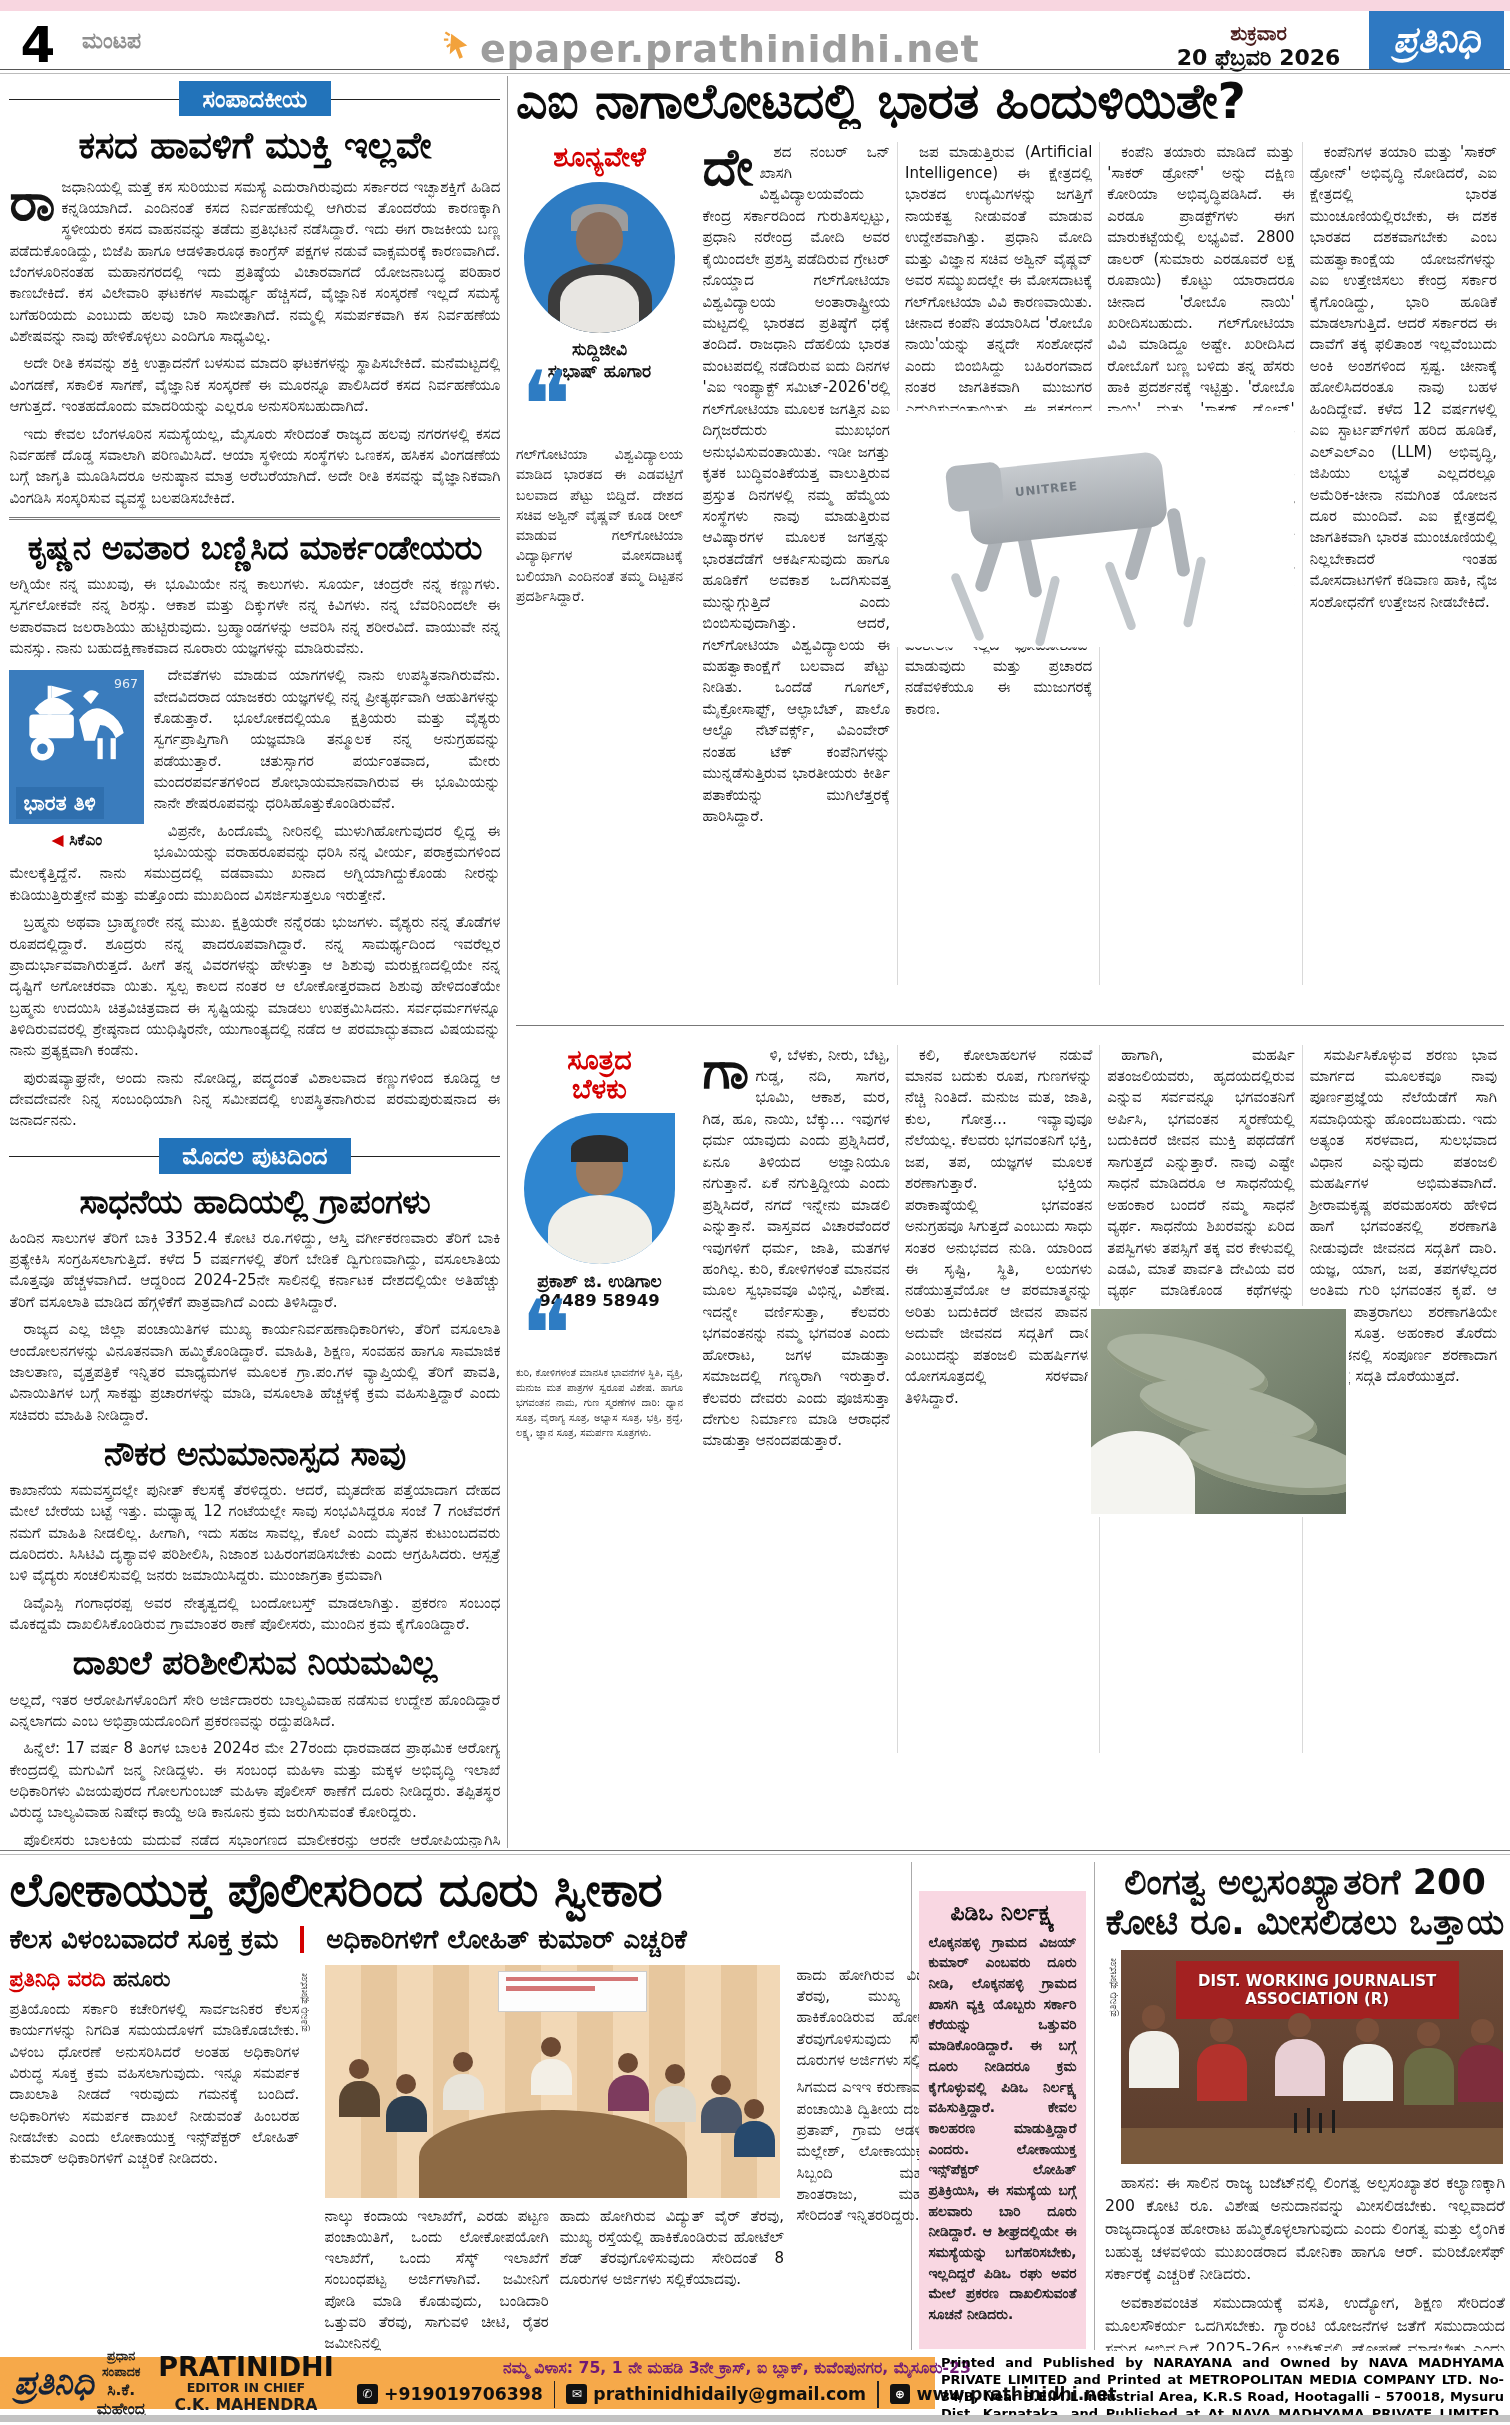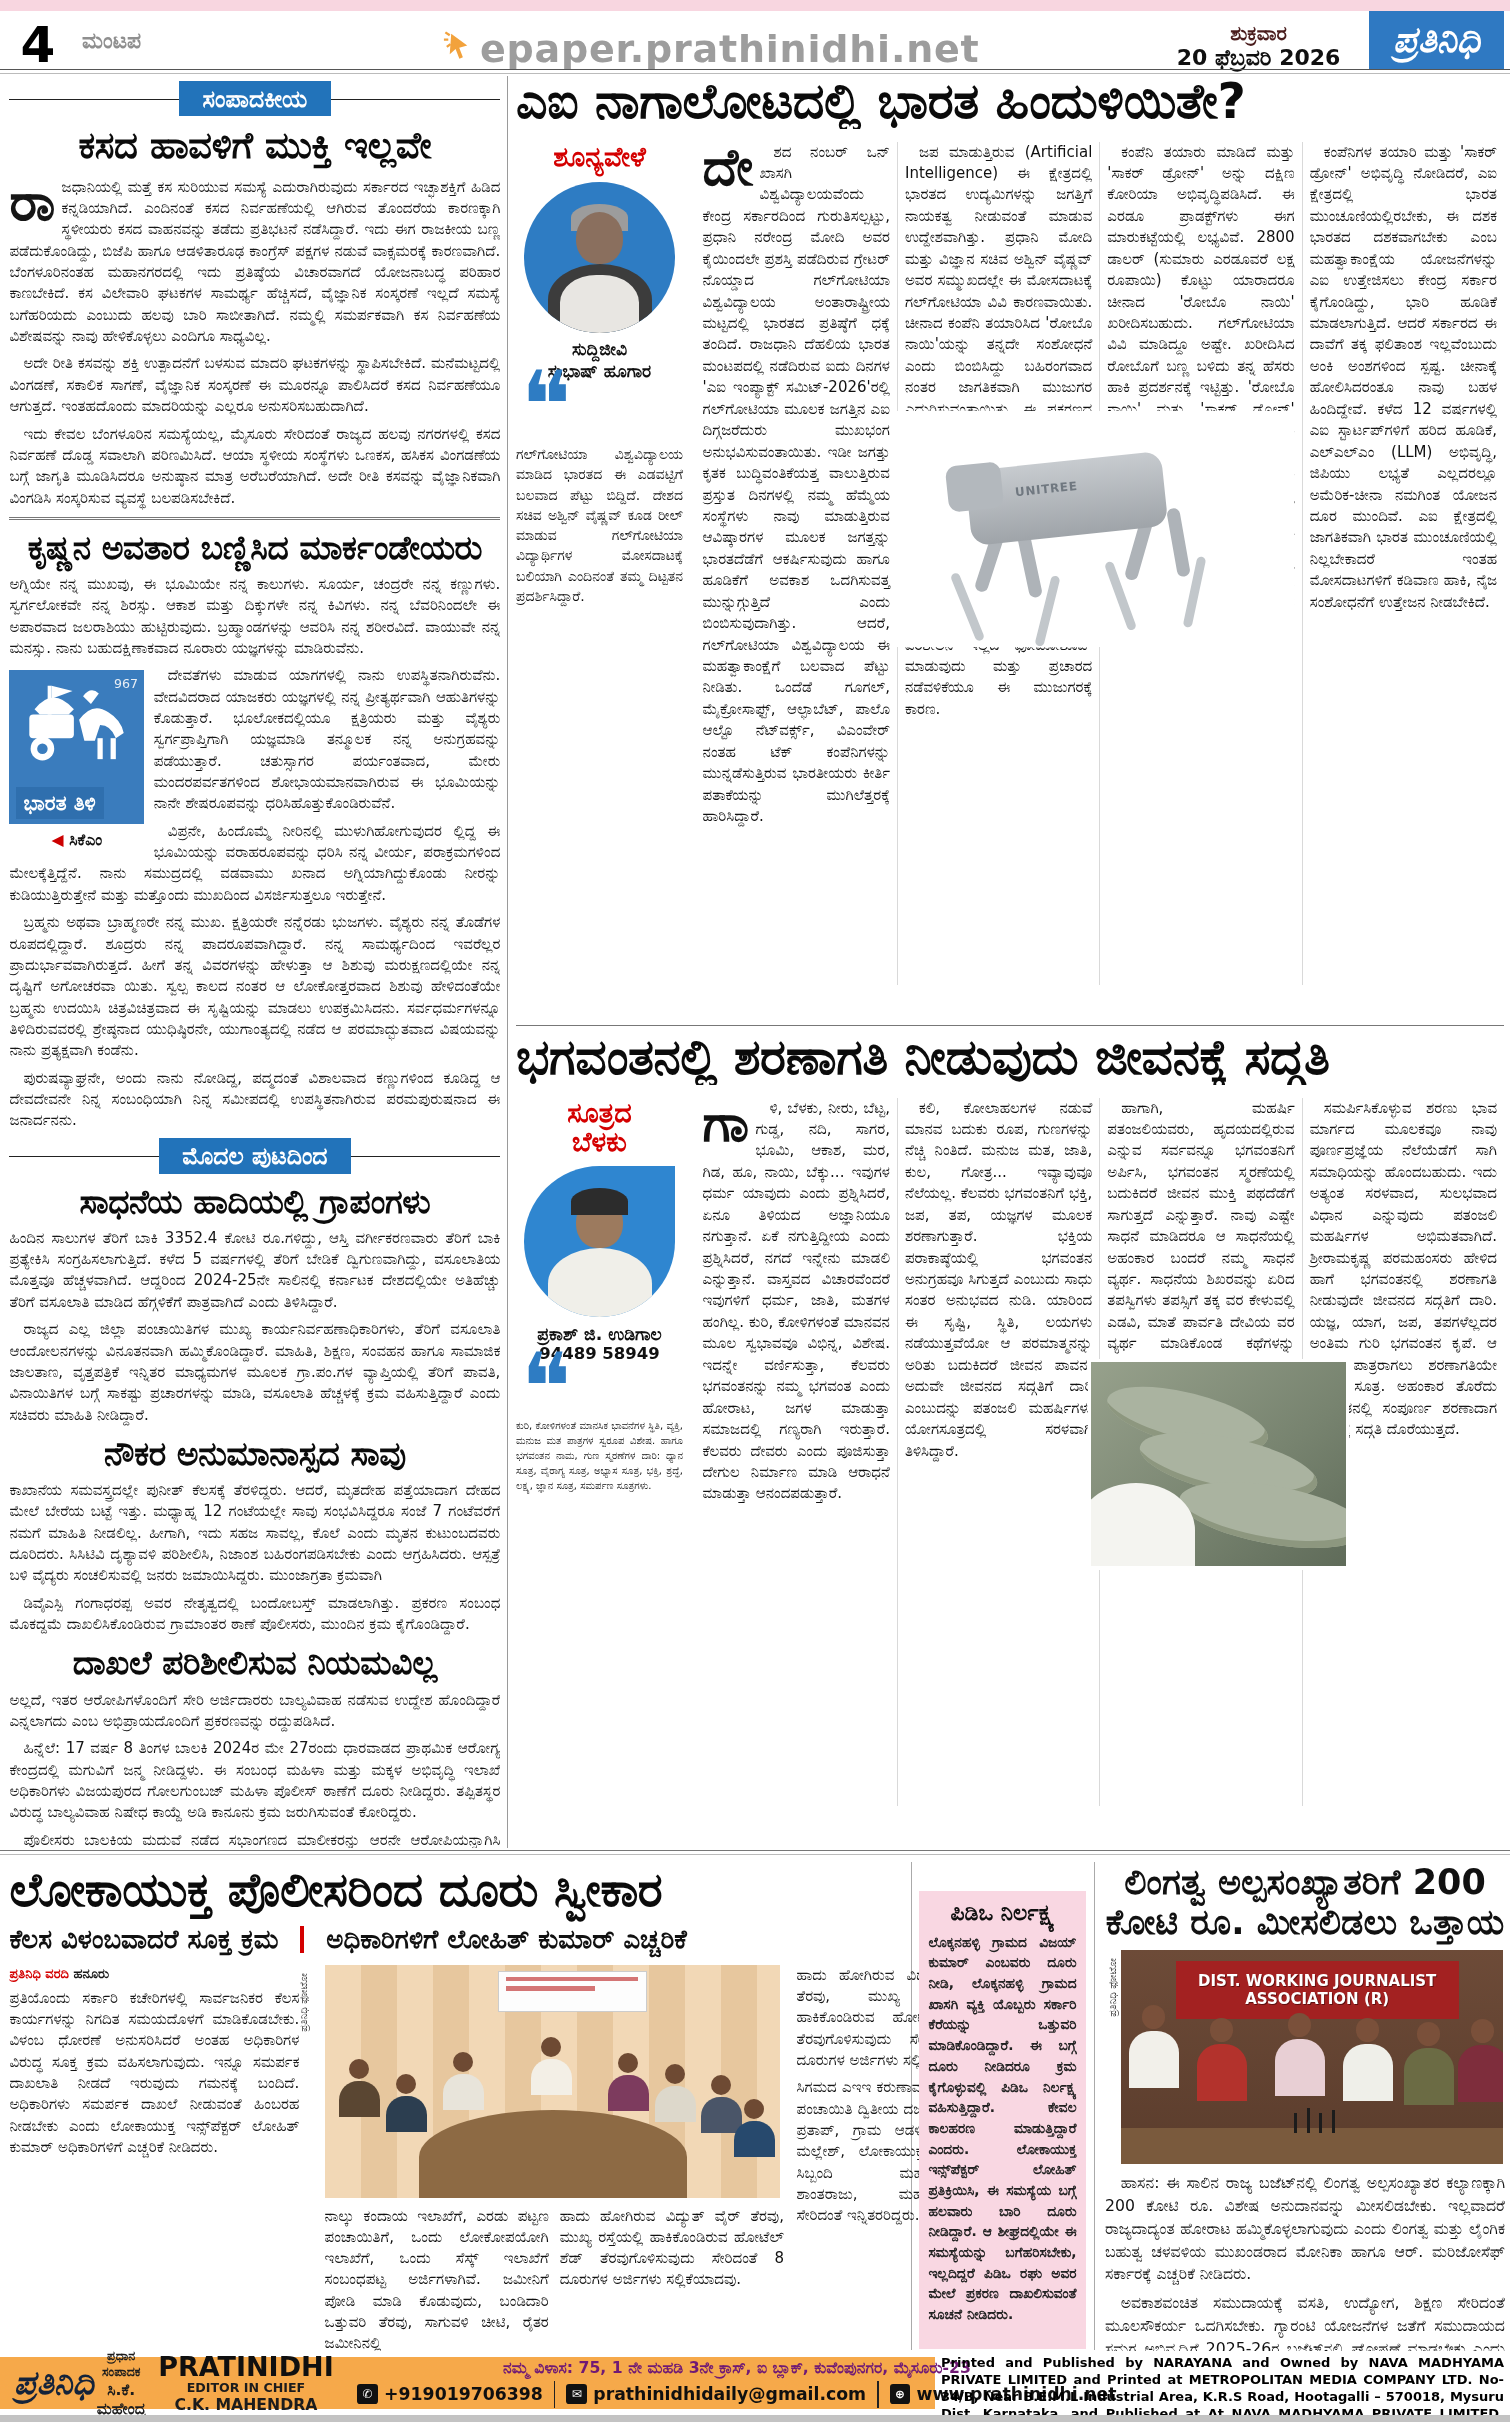--- a/index.html
+++ b/index.html
@@ -87,21 +87,21 @@
 
   
   .band-sep1 { position:absolute; left:0; top:1850px; width:1511px; border-top:0.8px solid #777; }
   .band-sep2 { position:absolute; left:0; top:1854px; width:1511px; border-top:0.8px solid #bbb; }
   .lok-sec { position:absolute; left:9.4px; top:1862px; width:974px; height:489px; overflow:hidden; }
   .lok-head { font-size:47px; white-space:nowrap; }
   .lok-sub { font-size:26px; font-weight:bold; margin-top:6.3px; display:flex; align-items:center; gap:22px; }
   .lok-sub .bar { width:3.9px; height:27px; background:#d40000; }
   .lok-row { display:flex; gap:12.6px; margin-top:9.4px; }
   .lok-c1 { width:290px; flex:none; }
-  .byline { font-size:13px; font-weight:bold; margin-bottom:4.7px; }
+  .byline { font-size:21px; font-weight:bold; margin-bottom:4.7px; }
   .byline .red { color:#d40000; }
   .lok-center { width:472px; flex:none; position:relative; }
   .vcred { position:absolute; left:-14px; top:7.9px; writing-mode:vertical-rl; transform:rotate(180deg); font-size:10.2px; color:#333; }
   .meet-photo { position:relative; width:455px; height:233px; margin-left:12.6px; overflow:hidden;
      background:repeating-linear-gradient(90deg,#f2d8b6 0 36px,#e7c79e 36px 72px); }
   .meet-table { position:absolute; left:94px; bottom:-6.3px; width:268px; height:94px; background:#8d6a44; border-radius:50% 50% 0 0; }
   .meet-banner { position:absolute; left:173px; top:6.3px; width:149px; height:41px; background:#fdfdfd; border:0.8px solid #ccc; }
   .meet-banner i { display:block; height:4.7px; margin:4.7px 7.9px 0 7.9px; background:#c23b3b; opacity:.7; }
   .person { position:absolute; width:41px; height:58px; }
   .person .hd { width:20.5px; height:20.5px; border-radius:50%; background:#6e4a33; margin:0 auto; }
@@ -283,21 +283,20 @@
             <div class="r-brand">UNITREE</div>
           </div>
         </div>
       </div>
     </div>
   </div>
 
   <div class="sep-wide" style="top:1025px"></div>
 
   <div class="sur-sec">
-    <div class="kn-h big-head">ಭಗವಂತನಲ್ಲಿ ಶರಣಾಗತಿ ನೀಡುವುದು ಜೀವನಕ್ಕೆ ಸದ್ಗತಿ</div>
     <div class="art-row">
       <div class="rail">
         <div class="rail-label">
           <div>ಸೂತ್ರದ</div>
           <div>ಬೆಳಕು</div>
         </div>
         <div class="photo-drop">
           <div class="sil-head" style="background:#9c7a5e;"></div>
           <div class="sil-hair" style="background:#2c2c2c;"></div>
           <div class="sil-body" style="background:#f0efe9;"></div>

